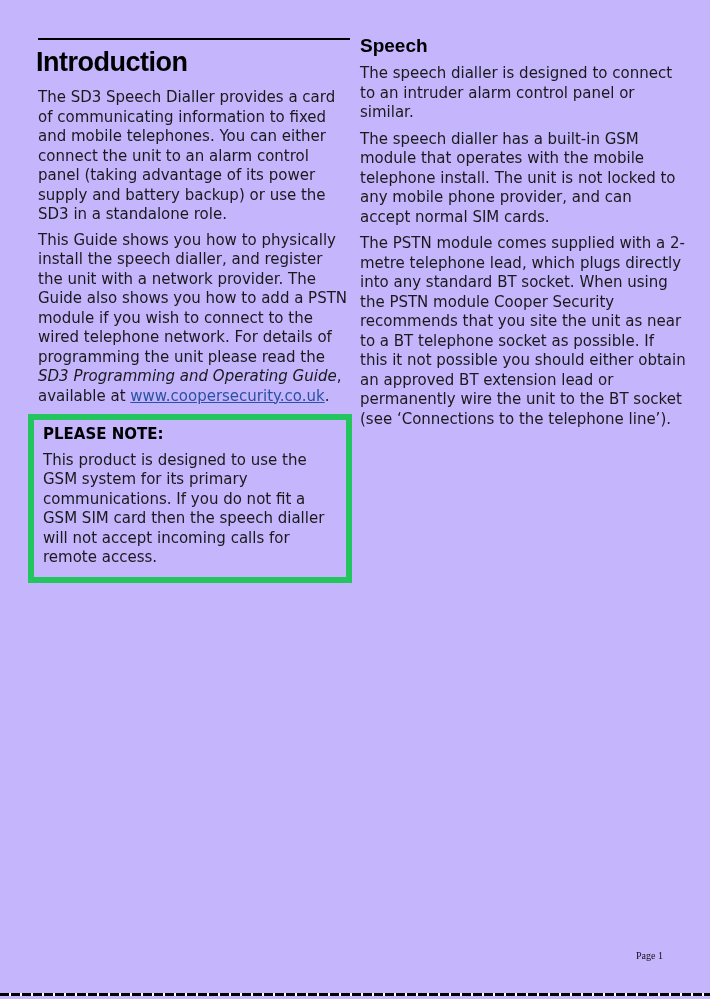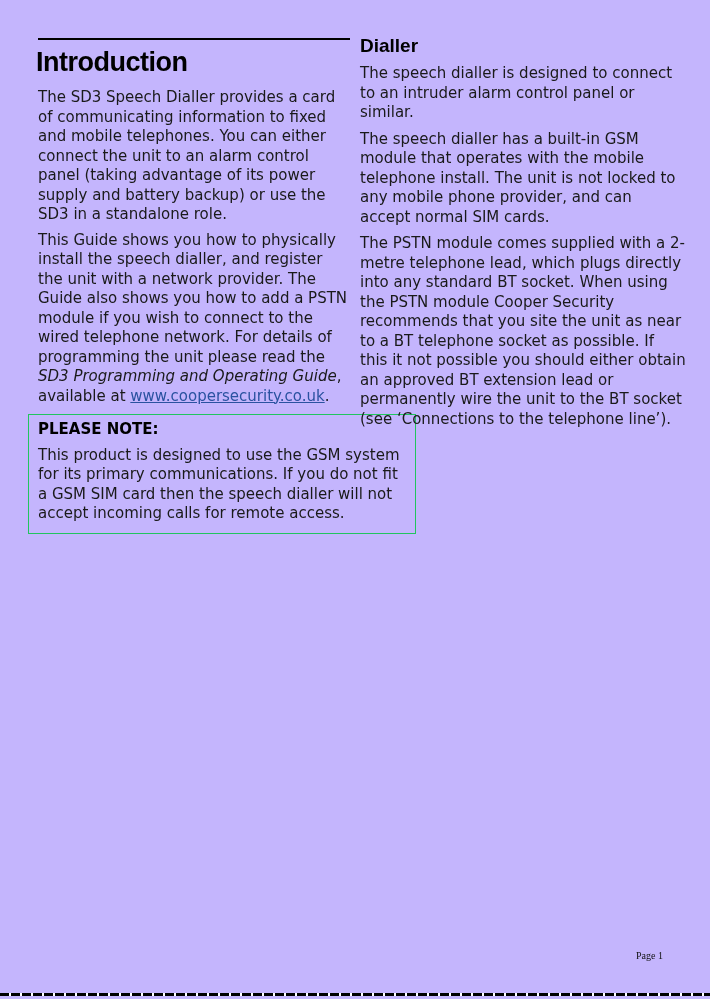--- a/index.html
+++ b/index.html
@@ -43,23 +43,23 @@
     width: 313px;
   }
   .doc-link {
     color: #2a52a0;
     text-decoration: underline;
     cursor: pointer;
     margin-top: 23px;
   }
   .note-box {
     margin-top: 8px;
-    border: 1px solid #22c55e;
+    border: 6px solid #22c55e;
     padding: 5px 8px 9px 9px;
-    width: 388px;
+    width: 324px;
   }
   .note-title {
     font-weight: 700;
     color: #000000;
     margin: 0 0 6px 0;
   }
   .note-body { margin: 0; }
 
   
   .col-right {
@@ -116,21 +116,21 @@
 
     <p class="body-para"><span>This Guide shows you how to physically install the speech dialler, and register the unit with a network provider. The Guide also shows you how to add a PSTN module if you wish to connect to the wired telephone network. For details of programming the unit please read the </span><em>SD3 Programming and Operating Guide</em><span>, available at </span><a class="doc-link">www.coopersecurity.co.uk</a><span>.</span></p>
 
     <div class="note-box">
       <p class="note-title">PLEASE NOTE:</p>
       <p class="note-body">This product is designed to use the GSM system for its primary communications. If you do not fit a GSM SIM card then the speech dialler will not accept incoming calls for remote access.</p>
     </div>
   </div>
 
   <div class="col-right">
-    <h2 class="general-heading">Dialler</h2>
+    <h2 class="general-heading">Speech</h2>
 
     <p class="body-para">The speech dialler is designed to connect to an intruder alarm control panel or similar.</p>
 
 
     <p class="body-para">The speech dialler has a built-in GSM module that operates with the mobile telephone install. The unit is not locked to any mobile phone provider, and can accept normal SIM cards.</p>
 
     <p class="body-para">The PSTN module comes supplied with a 2-metre telephone lead, which plugs directly into any standard BT socket. When using the PSTN module Cooper Security recommends that you site the unit as near to a BT telephone socket as possible. If this it not possible you should either obtain an approved BT extension lead or permanently wire the unit to the BT socket (see ‘Connections to the telephone line’).</p>
   </div>
 
   <div class="page-number">Page 1</div>

